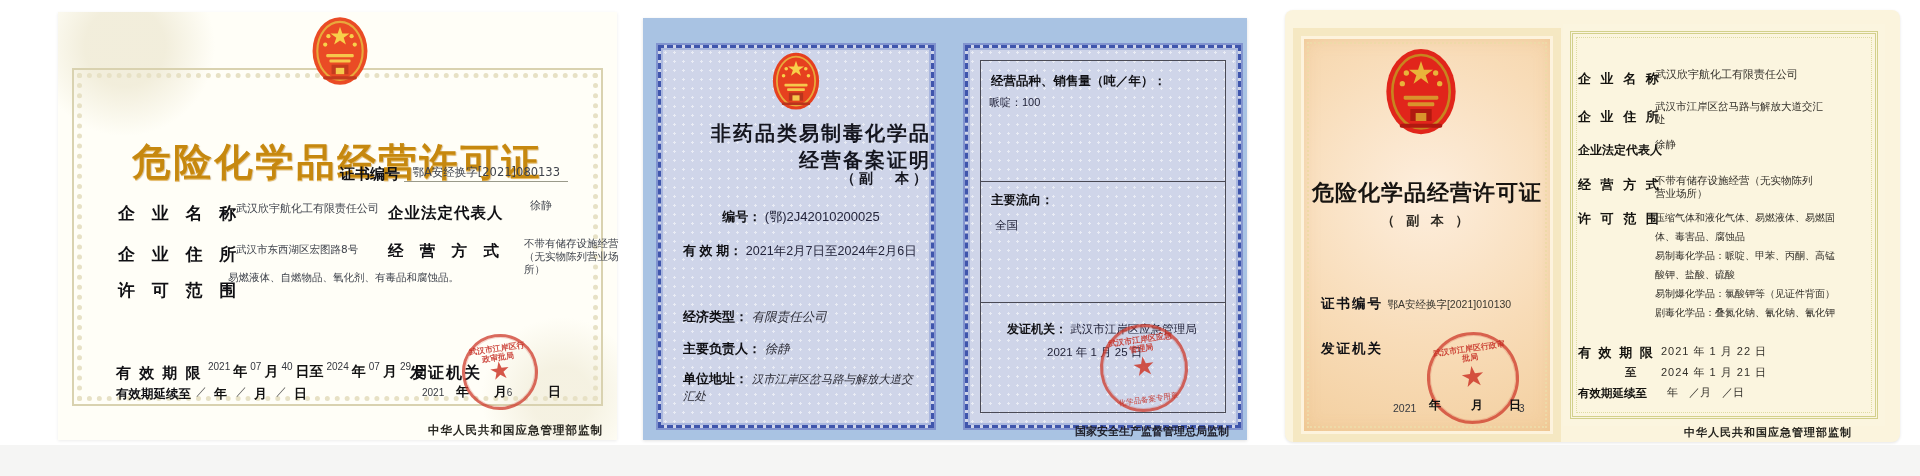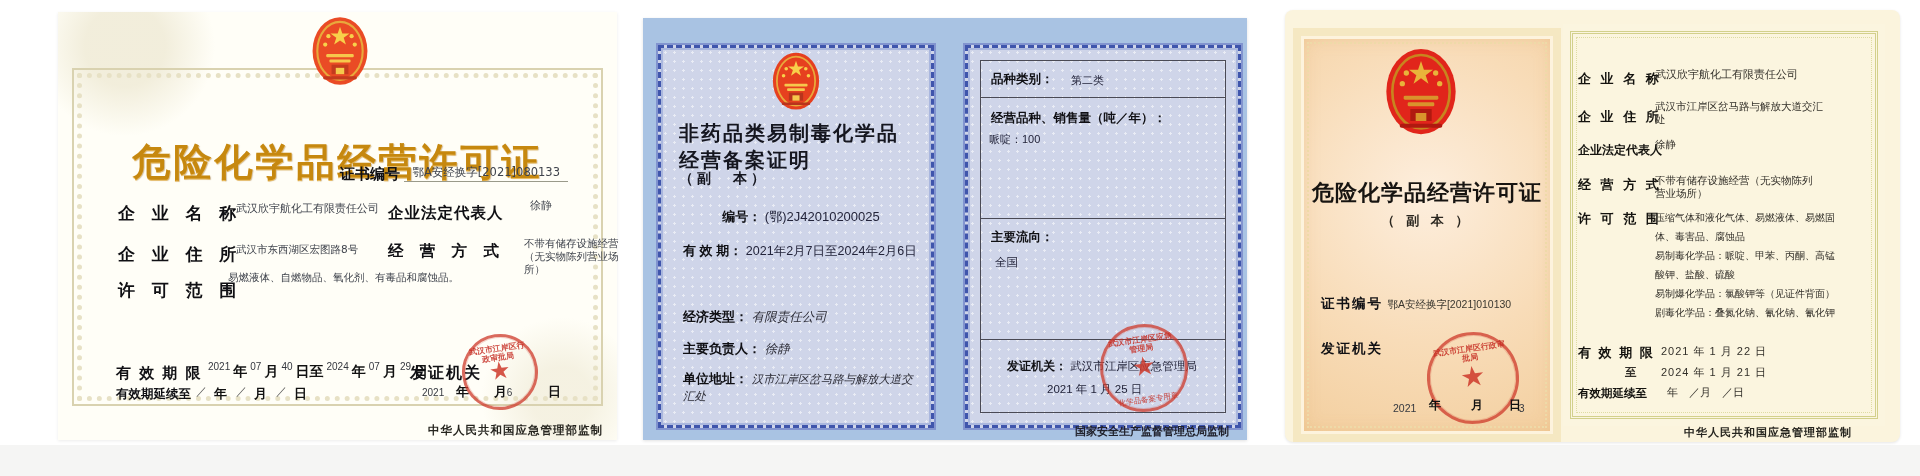--- a/index.html
+++ b/index.html
@@ -36,21 +36,21 @@
   .seal .sub{position:absolute;left:6%;right:6%;bottom:9%;text-align:center;color:rgba(198,44,34,.85);
              font-size:7.5px;line-height:8px;}
 
   
   .cert-mid{position:absolute;left:643px;top:18px;width:604px;height:422px;background:#a9c3e3;
             box-shadow:0 1px 3px rgba(0,0,0,.12);}
   .b-page{position:absolute;background:#cfd5e9;border:3px dashed #3f55ac;
           box-shadow:0 0 0 2px #8294cf, inset 0 0 0 2px #aab7de;
           background-image:radial-gradient(rgba(255,255,255,.55) 1px,transparent 1.4px);
           background-size:9px 9px;}
-  .bm-title{position:absolute;left:0;right:0;text-align:left;font-weight:800;color:#15161f;
+  .bm-title{position:absolute;left:0;right:0;text-align:right;font-weight:800;color:#15161f;
             font-size:20px;letter-spacing:2px;font-family:Liberation Serif, serif;padding-left:18px;}
   .bm-row{position:absolute;left:22px;right:12px;font-size:13px;}
   .bm-row .lbl{font-size:13px;}
   .kai{font-family:"DejaVu Serif","Liberation Serif",serif;font-style:italic;color:#2c2c36;font-size:12.5px;}
   .btable{position:absolute;inset:12px;border:1px solid #4a4a55;}
   .btr{position:relative;border-bottom:1px solid #4a4a55;}
   .btr:last-child{border-bottom:none;}
 
   
   .cert-right{position:absolute;left:1285px;top:10px;width:615px;height:432px;background:#fbf4dd;
@@ -193,24 +193,20 @@
         <span class="kai">徐静</span>
       </div>
       <div class="bm-row" style="top:322px;">
         <span class="lbl">单位地址：</span>
         <span class="kai" style="font-size:11.5px;">汉市江岸区岔马路与解放大道交汇处</span>
       </div>
     </div>
 
     <div class="b-page" style="left:322px;top:27px;width:270px;height:377px;">
       <div class="btable">
-        <div class="btr" style="height:36px;">
-          <span class="lbl abs" style="left:10px;top:10px;font-size:12.5px;">品种类别：</span>
-          <span class="abs" style="left:90px;top:12px;font-size:11px;color:#23243a;">第二类</span>
-        </div>
         <div class="btr" style="height:120px;">
           <span class="lbl abs" style="left:10px;top:12px;font-size:12.5px;">经营品种、销售量（吨／年）：</span>
           <span class="abs" style="left:8px;top:34px;font-size:11px;color:#23243a;">哌啶：100</span>
         </div>
         <div class="btr" style="height:120px;">
           <span class="lbl abs" style="left:10px;top:10px;font-size:12.5px;">主要流向：</span>
           <span class="abs" style="left:14px;top:36px;font-size:11.5px;color:#23243a;">全国</span>
         </div>
         <div class="btr" style="height:74px;">
           <span class="abs" style="left:26px;top:18px;font-size:12px;">

